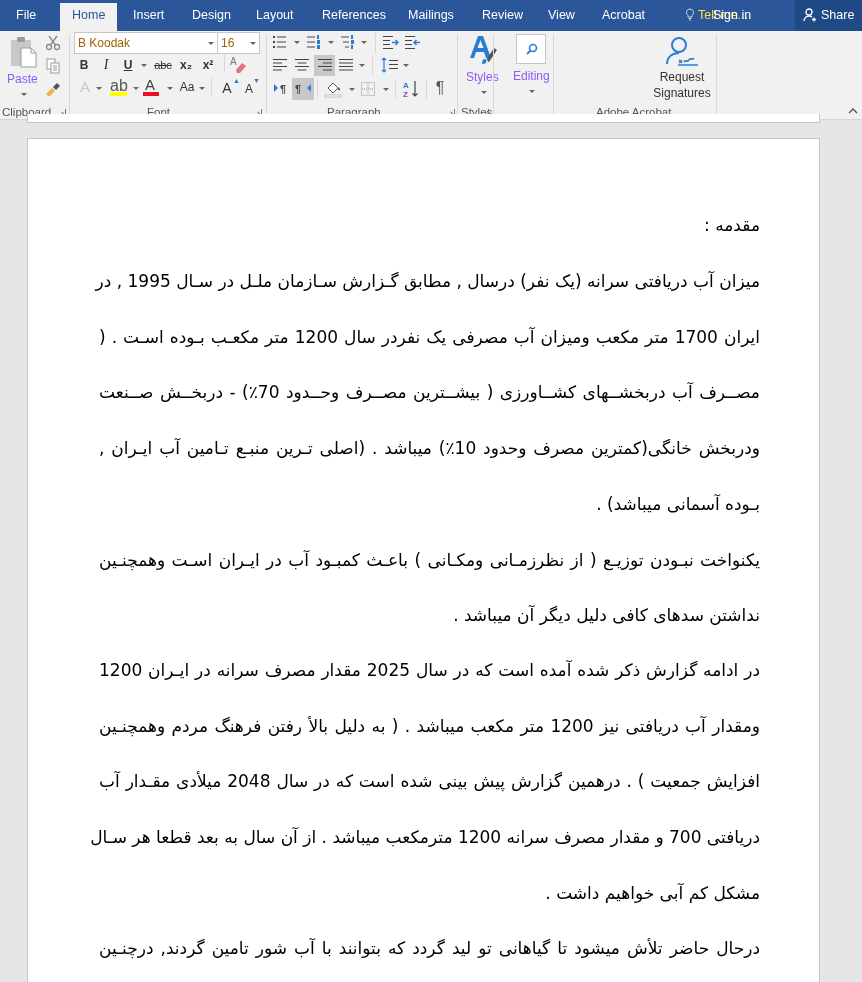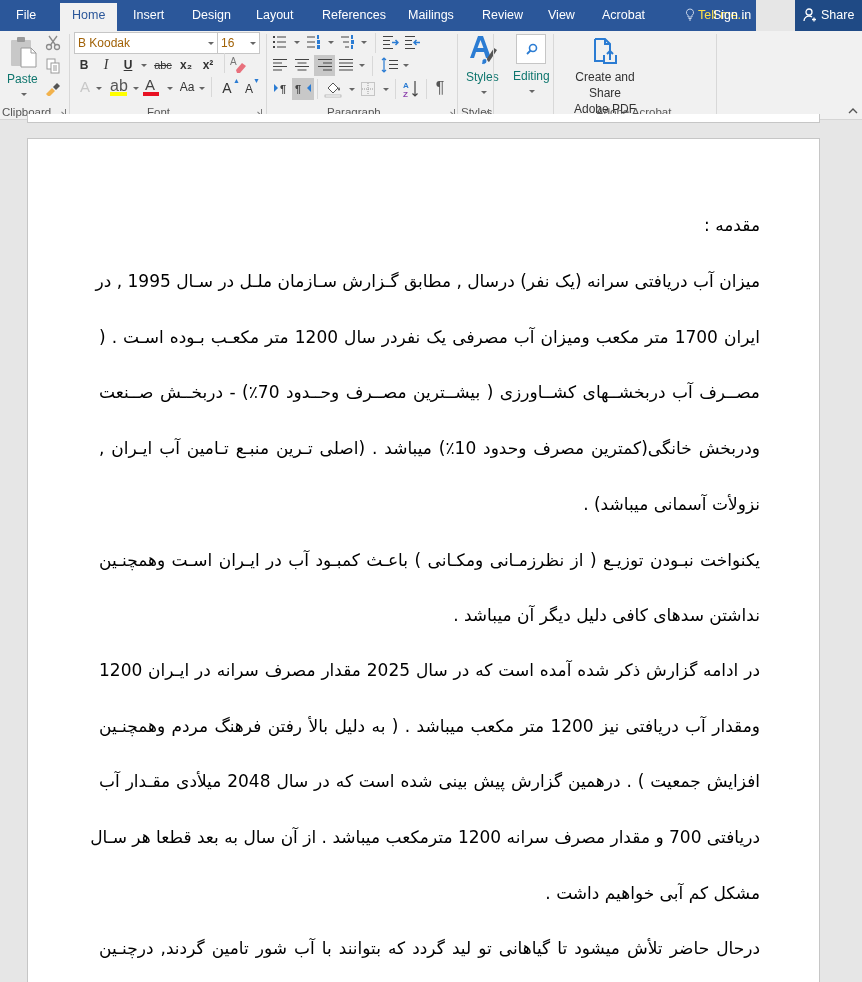--- a/index.html
+++ b/index.html
@@ -1,36 +1,36 @@
 <!DOCTYPE html>
 <html><head>
 <meta charset="utf-8">
 <style>
   * { box-sizing: border-box; margin: 0; padding: 0; }
   html, body { width: 862px; height: 982px; overflow: hidden; }
   body { font-family: "Liberation Sans", "DejaVu Sans", sans-serif; background: #e6e6e6; position: relative; font-size: 12px; color: #262626; }
 
   
-  .tabbar { position: absolute; left: 0; top: 0; width: 756px; height: 31px; background: #2b579a; }
+  .tabbar { position: absolute; left: 0; top: 0; width: 862px; height: 31px; background: #2b579a; }
   .tab { position: absolute; top: 8px; color: #fff; font-size: 12.5px; cursor: pointer; }
   .tab.active { top: 3px; height: 28px; background: #f1f1f1; color: #2b579a; padding: 5px 12px 12px 12px; }
   .tellme { position: absolute; top: 8px; left: 685px; color: #fde047; font-size: 12.5px; }
   .tellme svg { vertical-align: -2px; margin-right: 3px; }
   .signin { position: absolute; top: 8px; left: 713px; color: #fff; font-size: 12.5px; }
   .share { position: absolute; top: 0; left: 795px; width: 67px; height: 31px; background: #1f4a85; color: #fff; font-size: 12.5px; padding: 8px 0 0 8px; }
   .share svg { vertical-align: -3px; margin-right: 4px; }
 
   
   .ribbon { position: absolute; left: 0; top: 31px; width: 862px; height: 89px; background: #f1f1f1; border-bottom: 1px solid #d5d5d5; }
   .grp-label { position: absolute; top: 75px; font-size: 11.5px; color: #555; }
   .sep { position: absolute; top: 3px; width: 1px; height: 84px; background: #d8d8d8; }
   .launcher { position: absolute; top: 78px; width: 8px; height: 8px; border-right: 1px solid #777; border-bottom: 1px solid #777; }
   .launcher::after { content: ""; position: absolute; right: 1px; bottom: 1px; width: 4px; height: 1px; background: #777; transform: rotate(45deg); transform-origin: right bottom; }
   .abs { position: absolute; }
-  .lbl { font-size: 12px; color: #0f766e; }
+  .lbl { font-size: 12px; color: #8b5cf6; }
   .combo { position: absolute; background: #fff; border: 1px solid #c6c6c6; height: 22px; font-size: 12px; padding: 3px 0 0 3px; color: #a16207; }
   .combo .arr { position: absolute; right: 3px; top: 9px; width: 0; height: 0; border-left: 3px solid transparent; border-right: 3px solid transparent; border-top: 3px solid #666; }
   .dd { display: inline-block; width: 0; height: 0; border-left: 3px solid transparent; border-right: 3px solid transparent; border-top: 3px solid #666; }
   .ibtn { position: absolute; height: 20px; font-size: 12px; color: #333; text-align: center; line-height: 20px; }
   .big-lbl { position: absolute; text-align: center; font-size: 12px; color: #333; line-height: 16px; }
 
   
   .prev-page { position: absolute; left: 27px; top: 114px; width: 793px; height: 9px; background: #fff; border: 1px solid #c6c6c6; border-top: none; }
   .page { position: absolute; left: 27px; top: 138px; width: 793px; height: 860px; background: #fff; border: 1px solid #c6c6c6; }
   .doc { position: absolute; left: 71px; top: 70px; width: 661px; direction: rtl; font-family: "DejaVu Sans", sans-serif; font-size: 17px; color: #000; }
@@ -293,49 +293,49 @@
       <svg class="abs" style="left:8px;top:7px" width="14" height="14" viewBox="0 0 14 14">
           <circle cx="8" cy="6" r="3.5" fill="none" stroke="#2b7cd3" stroke-width="1.6"></circle>
           <path d="M5.5 8.5L2 12" stroke="#2b7cd3" stroke-width="1.8"></path>
         </svg>
     </div>
     <span class="abs lbl" style="left:2px;top:37px">Editing</span>
     <span class="abs dd" style="left:18px;top:58px"></span>
   </div>
   <div class="sep" style="left:553px"></div>
 
-  <div class="abs" style="left:558px;top:1px;width:94px;height:70px">
-    <svg class="abs" style="left:35px;top:5px" width="26" height="28" viewBox="0 0 26 28">
-        <path d="M2 2h10l5 5v7" fill="none" stroke="#2b7cd3" stroke-width="2"></path>
-        <path d="M2 2v22h8" fill="none" stroke="#2b7cd3" stroke-width="2"></path>
-        <path d="M12 2v5h5" fill="none" stroke="#2b7cd3" stroke-width="2"></path>
-        <path d="M11 18v8h12v-8" fill="none" stroke="#2b7cd3" stroke-width="2"></path>
-        <path d="M17 23v-9M14 17l3-3 3 3" fill="none" stroke="#2b7cd3" stroke-width="2"></path>
+  <div class="abs" style="left:652px;top:1px;width:60px;height:70px">
+    <svg class="abs" style="left:13px;top:4px" width="34" height="30" viewBox="0 0 34 30">
+        <circle cx="14" cy="9" r="7" fill="none" stroke="#2b7cd3" stroke-width="2"></circle>
+        <path d="M2 28c0-7 5-11 12-11" fill="none" stroke="#2b7cd3" stroke-width="2"></path>
+        <path d="M14 24l3 3M17 24l-3 3" stroke="#2b7cd3" stroke-width="1.5"></path>
+        <path d="M19 26c2-3 3 1 5-2s3 1 5-2" fill="none" stroke="#2b7cd3" stroke-width="1.5"></path>
+        <path d="M13 29h20" stroke="#2b7cd3" stroke-width="1.5"></path>
       </svg>
-    <div class="big-lbl" style="left:0;top:37px;width:94px">
-      <div>Create and Share</div>
-      <div>Adobe PDF</div>
+    <div class="big-lbl" style="left:-4px;top:37px;width:68px">
+      <div>Request</div>
+      <div>Signatures</div>
     </div>
   </div>
   <span class="grp-label" style="left:596px">Adobe Acrobat</span>
   <div class="sep" style="left:716px"></div>
   <svg class="abs" style="left:848px;top:76px" width="10" height="7" viewBox="0 0 10 7">
       <path d="M1 6l4-4 4 4" fill="none" stroke="#555" stroke-width="1.4"></path>
     </svg>
 </div>
 
 <div class="prev-page"></div>
 <div class="page">
   <div class="doc">
     <div class="line last" style="top:6px">مقدمه :</div>
     <div class="line" style="top:62px">میزان آب دریافتی سرانه (یک نفر) درسال , مطابق گـزارش سـازمان ملـل در سـال 1995 , در</div>
     <div class="line" style="top:118px">ایران 1700 متر مکعب ومیزان آب مصرفی یک نفردر سال 1200 متر مکعـب بـوده اسـت . (</div>
     <div class="line" style="top:173px">مصــرف آب دربخشــهای کشــاورزی ( بیشــترین مصــرف وحــدود 70٪) -  دربخــش صــنعت</div>
     <div class="line" style="top:229px">ودربخش خانگی(کمترین مصرف وحدود 10٪) میباشد . (اصلی تـرین منبـع تـامین آب ایـران ,</div>
-    <div class="line last" style="top:285px">نزولأت آسمانی میباشد) .</div>
+    <div class="line last" style="top:285px">بـوده آسمانی میباشد) .</div>
     <div class="line" style="top:341px">یکنواخت نبـودن توزیـع ( از نظرزمـانی ومکـانی ) باعـث کمبـود آب در ایـران اسـت وهمچنـین</div>
     <div class="line last" style="top:396px">نداشتن سدهای کافی دلیل دیگر آن میباشد .</div>
     <div class="line" style="top:451px">در ادامه گزارش ذکر شده آمده است که در سال 2025  مقدار مصرف سرانه در ایـران 1200</div>
     <div class="line" style="top:507px">ومقدار آب دریافتی نیز 1200 متر مکعب میباشد . ( به دلیل بالأ رفتن فرهنگ مردم وهمچنـین</div>
     <div class="line" style="top:562px">افزایش جمعیت ) . درهمین گزارش پیش بینی شده است که در سال 2048 میلأدی مقـدار آب</div>
     <div class="line" style="top:618px">دریافتی 700 و مقدار مصرف سرانه 1200 مترمکعب میباشد . از آن سال به بعد قطعا هر سـال</div>
     <div class="line last" style="top:674px">مشکل کم آبی خواهیم داشت .</div>
     <div class="line" style="top:729px">درحال حاضر تلأش میشود تا گیاهانی تو لید گردد که بتوانند با آب شور تامین گردند, درچنـین</div>
   </div>
 </div>

